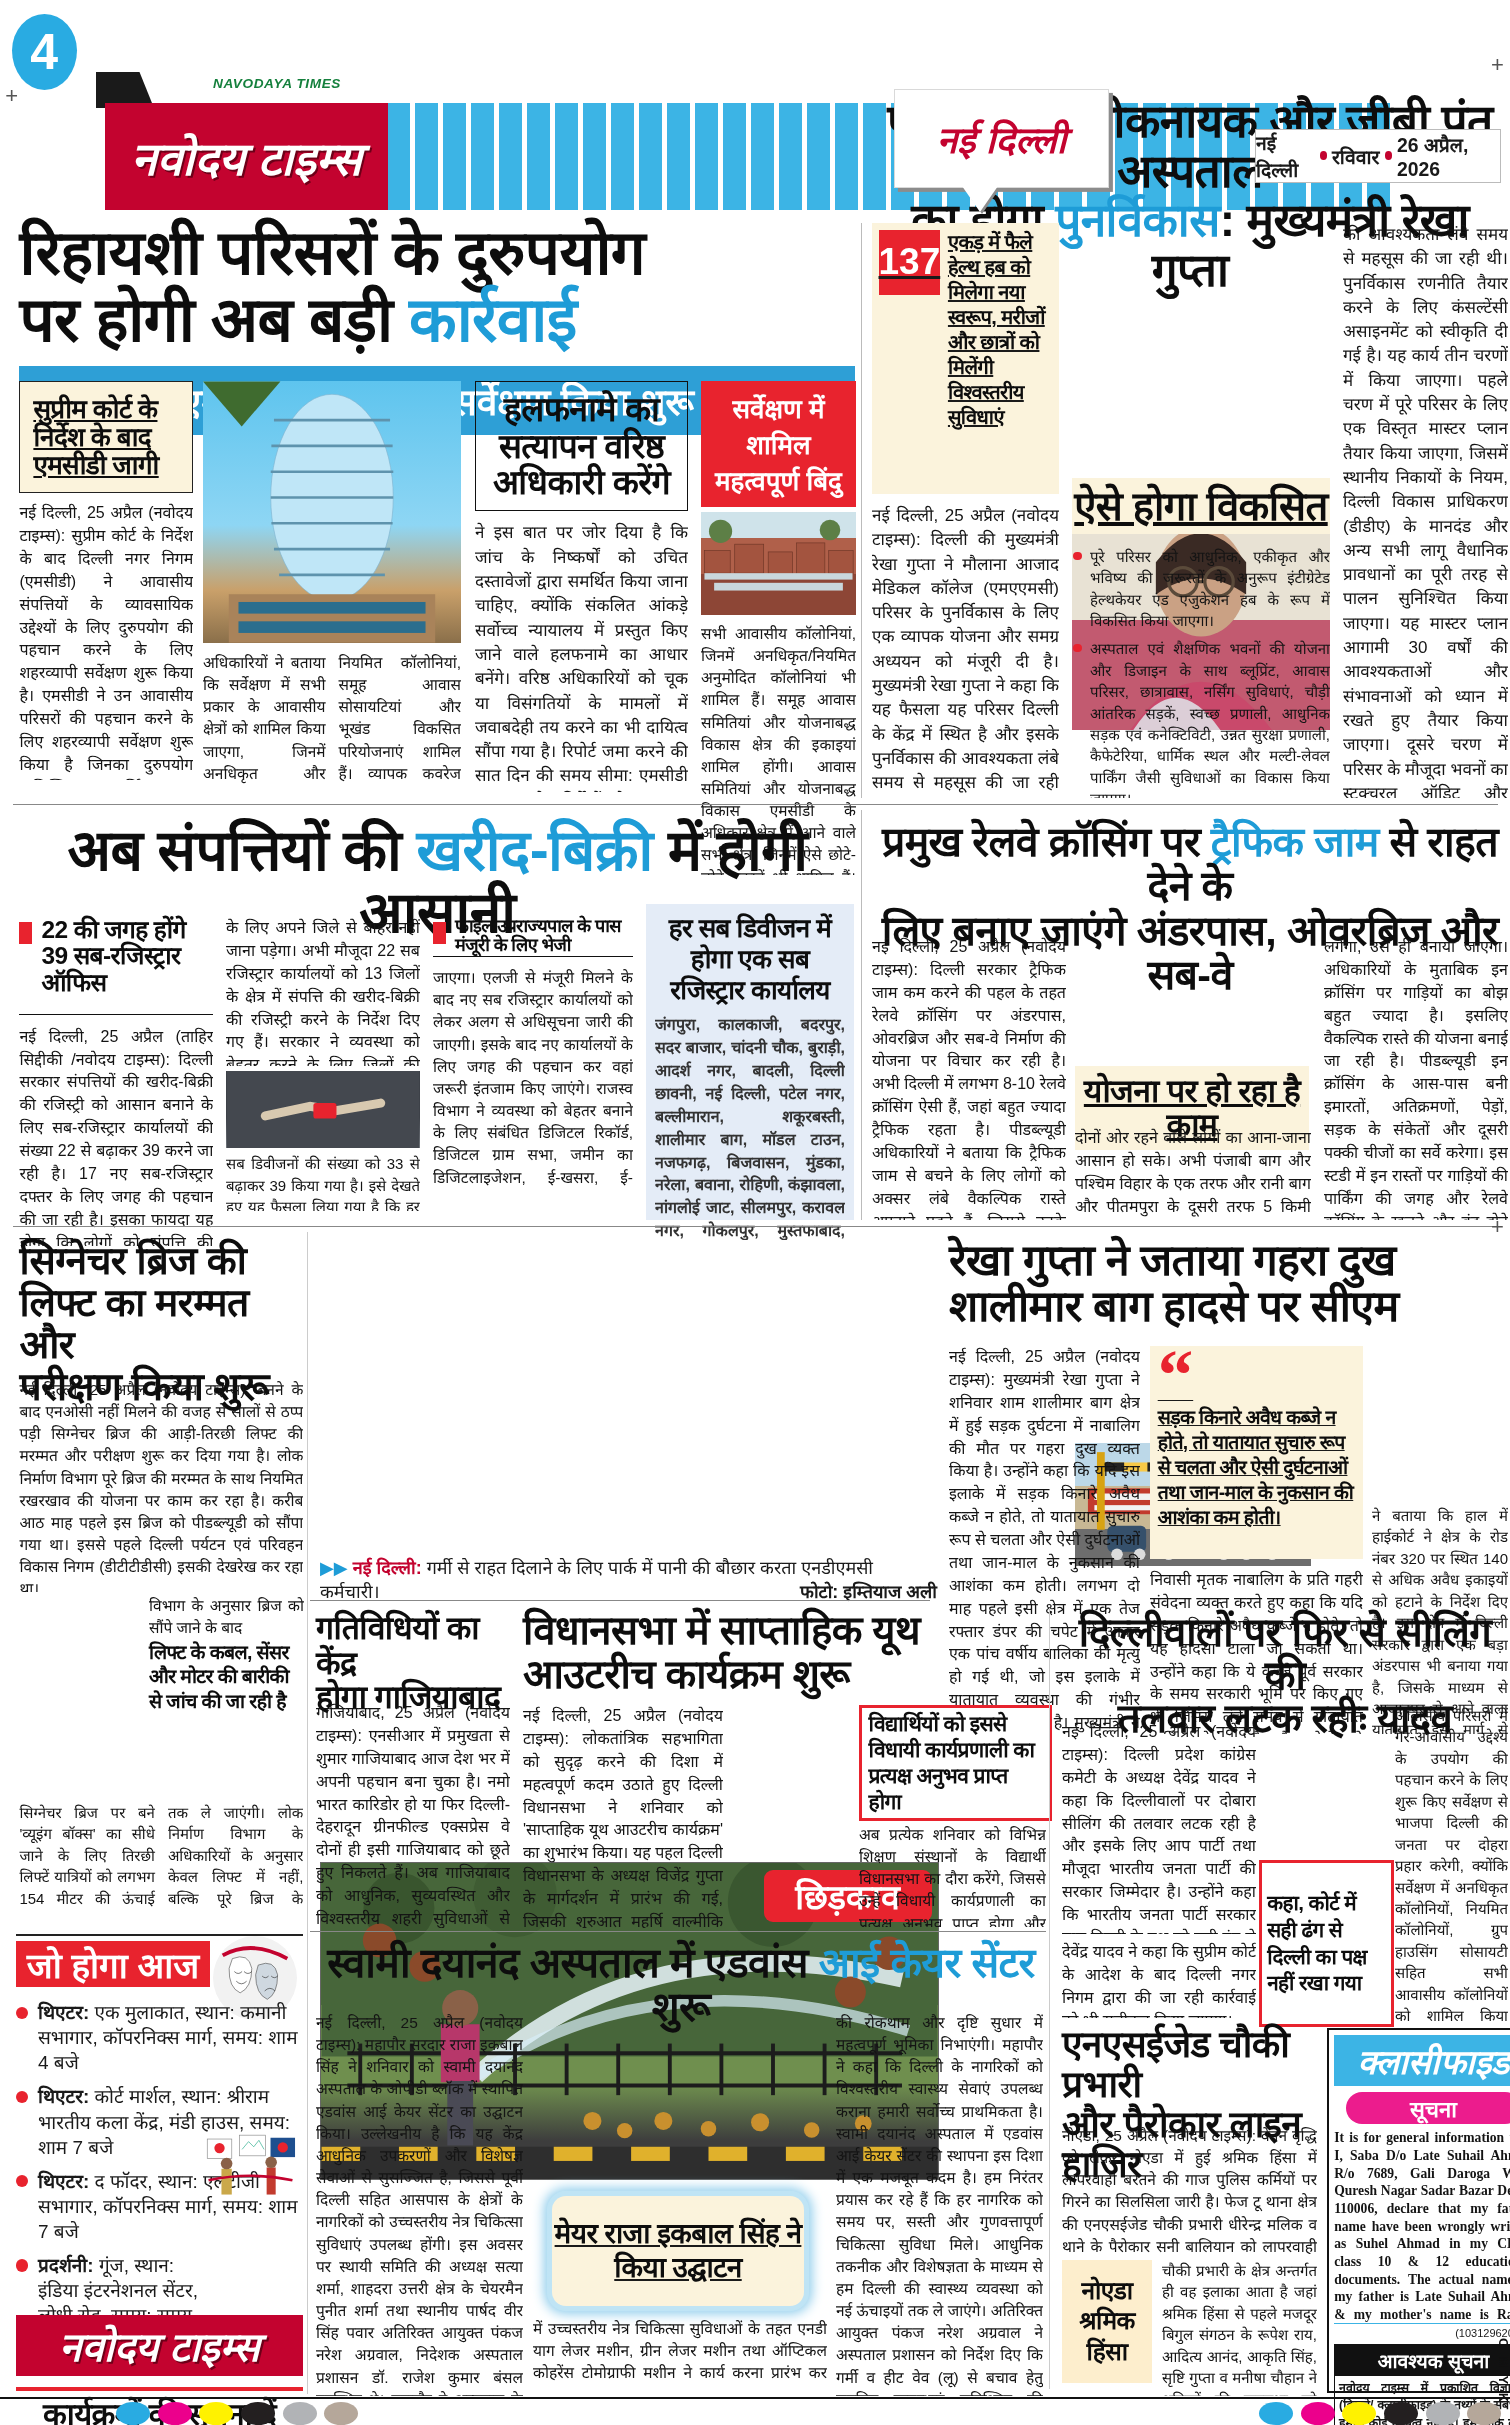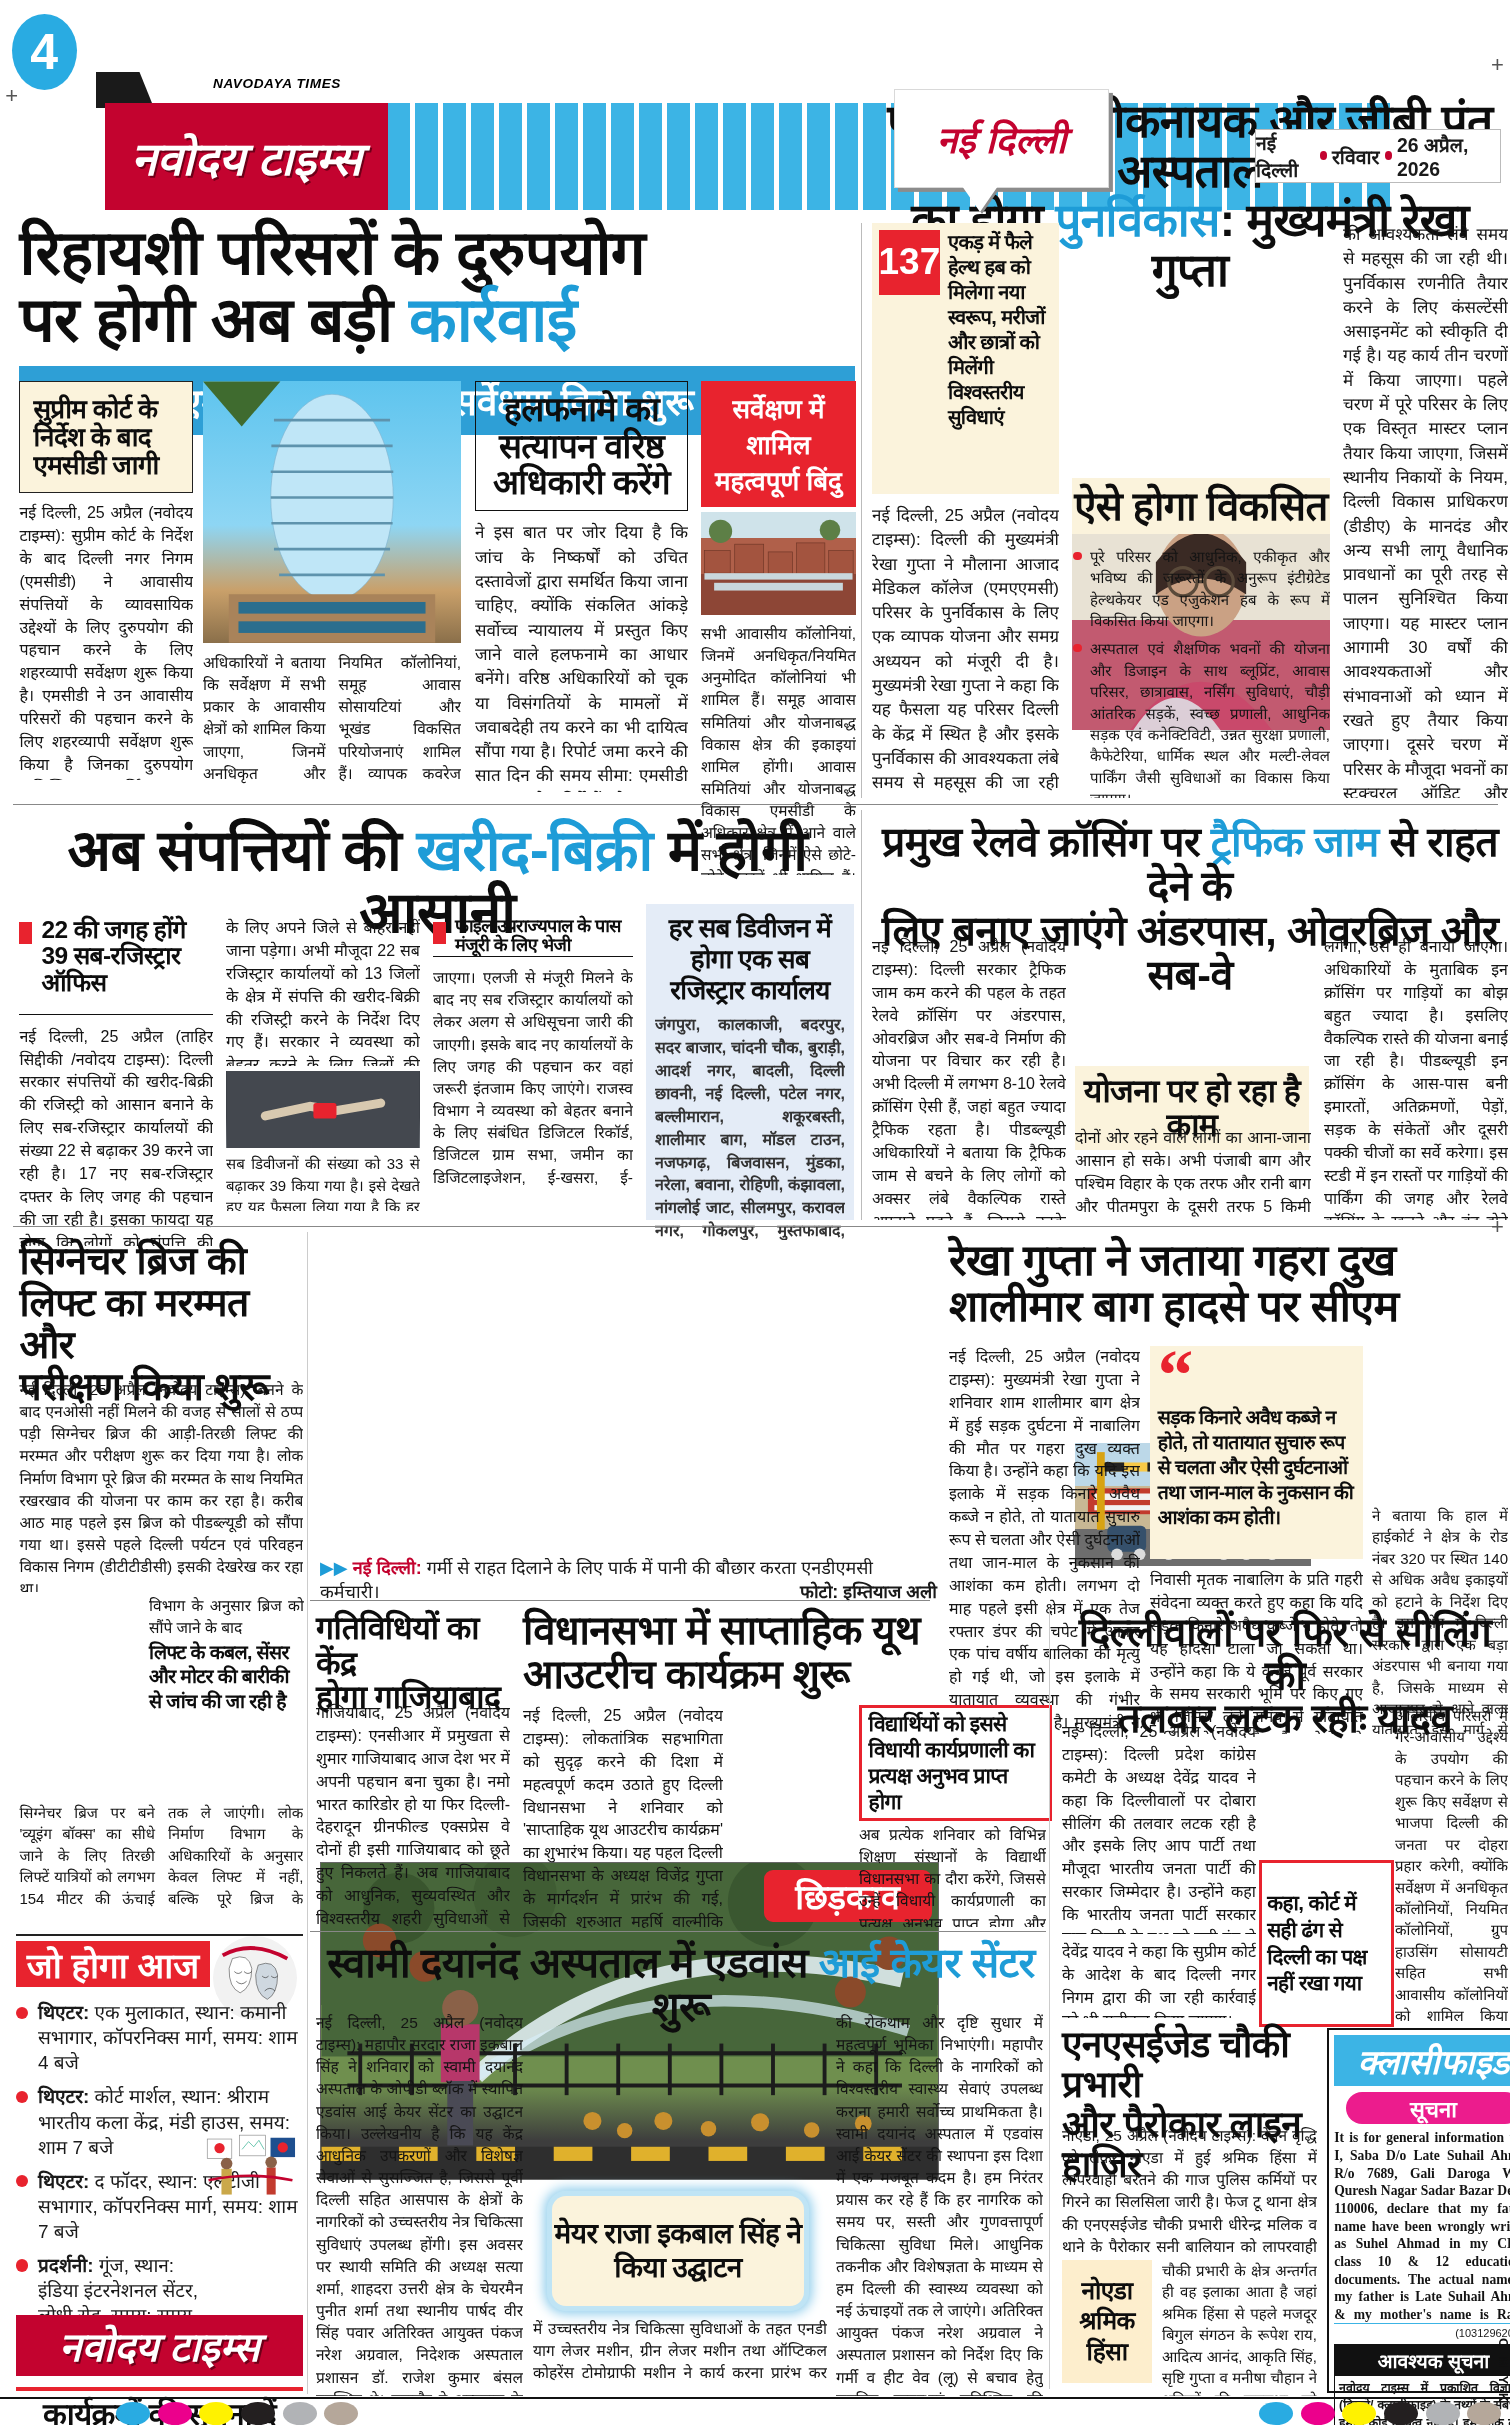--- a/index.html
+++ b/index.html
@@ -7,42 +7,42 @@
        font-family:"Liberation Sans","DejaVu Sans",sans-serif;color:#1a1a1a;}
   .abs{position:absolute;}
   .hd{font-weight:bold;color:#0d0d0d;letter-spacing:-0.6px;line-height:1.08;}
   .blue{color:#1e9cd7;}
   .bt{font-size:16px;line-height:1.43;text-align:justify;color:#141414;overflow:hidden;}
   .rule-h{background:#222;height:1.3px;}
   .rule-v{background:#999;width:1.3px;}
   .photo{overflow:hidden;position:relative;display:block;}
   .cap-tab{background:#e8232e;color:#fff;font-weight:bold;border-radius:9px;
            display:flex;align-items:center;justify-content:center;}
-  .cream{background:#fbf3dc;}
+  .cream{background:#fbf3dc;text-decoration:underline;}
   .redbox{background:#e8232e;color:#fff;font-weight:bold;}
   .subhead-sq{position:relative;padding-left:22px;}
   .subhead-sq:before{content:"";position:absolute;left:0;top:5.2px;width:13px;height:22px;background:#e8232e;}
   .bullet-red{position:relative;padding-left:18px;margin-bottom:6.5px;}
   .bullet-red:before{content:"";position:absolute;left:1.3px;top:5.8px;width:8.4px;height:8.4px;background:#e8232e;border-radius:50%;}
   .evt{position:relative;padding-left:22px;margin-bottom:9px;font-size:19px;line-height:1.32;}
   .evt:before{content:"";position:absolute;left:0;top:6.5px;width:12.3px;height:12.3px;background:#e8232e;border-radius:50%;}
   .dot{display:inline-block;width:8.4px;height:8.4px;border-radius:50%;background:#c3032f;margin:0 5.2px 1.3px 5.2px;}
   .cmyk{width:34px;height:23px;border-radius:50%;display:inline-block;margin-right:7.7px;}
   .stripes{background:repeating-linear-gradient(90deg,#3cb4e5 0 23px,#ffffff 23px 28px);}
   .qmark{color:#e8232e;font-size:71px;line-height:0.6;font-weight:bold;font-family:"Liberation Serif","DejaVu Serif",serif;}
 </style>
 </head>
 <body>
 
 <div class="abs" style="left:0;top:0;width:1511px;height:97px;">
   <div class="abs" style="left:11.6px;top:14px;width:65px;height:76px;background:#29abe2;border-radius:50% 50% 50% 50%/48% 48% 52% 52%;color:#fff;font-size:50px;font-weight:bold;display:flex;align-items:center;justify-content:center;">
     <span>4</span>
   </div>
   <div class="abs" style="left:96px;top:72px;width:58px;height:36px;background:#1a1a1a;clip-path:polygon(0 0,75% 0,100% 100%,0 100%);"></div>
-  <div class="abs" style="left:213px;top:76px;font-size:13.6px;font-weight:bold;font-style:italic;letter-spacing:0.6px;color:#000000;">NAVODAYA TIMES</div>
+  <div class="abs" style="left:213px;top:76px;font-size:13.6px;font-weight:bold;font-style:italic;letter-spacing:0.6px;color:#15803d;">NAVODAYA TIMES</div>
   <div class="abs stripes" style="left:387px;top:103px;width:1004px;height:107px;"></div>
   <div class="abs" style="left:105px;top:103px;width:283px;height:107px;background:#c3032f;display:flex;align-items:center;justify-content:center;">
     <span style="color:#fff;font-size:46px;font-weight:bold;font-style:italic;text-shadow:1.9px 1.9px 0 #6d0018;">नवोदय टाइम्स</span>
   </div>
   <div class="abs" style="left:894px;top:89px;width:213px;height:97px;background:#fff;border:1.9px solid #d9d9d9;box-shadow:3.9px 3.9px 0 #8c8c8c;display:flex;align-items:center;justify-content:center;z-index:3;">
     <span style="color:#c3032f;font-size:37px;font-weight:bold;font-style:italic;">नई दिल्ली</span>
   </div>
   <div class="abs" style="left:962px;top:186px;width:0;height:0;border-left:18px solid transparent;border-right:18px solid transparent;border-top:26px solid #ffffff;filter:drop-shadow(2.6px 2.6px 0 #8c8c8c);z-index:3;"></div>
   <div class="abs" style="left:1255px;top:129px;width:244px;height:52px;background:#fff;border:1.3px solid #bbb;display:flex;align-items:center;justify-content:center;font-size:19.4px;font-weight:bold;z-index:3;">
     <span>नई दिल्ली</span>

